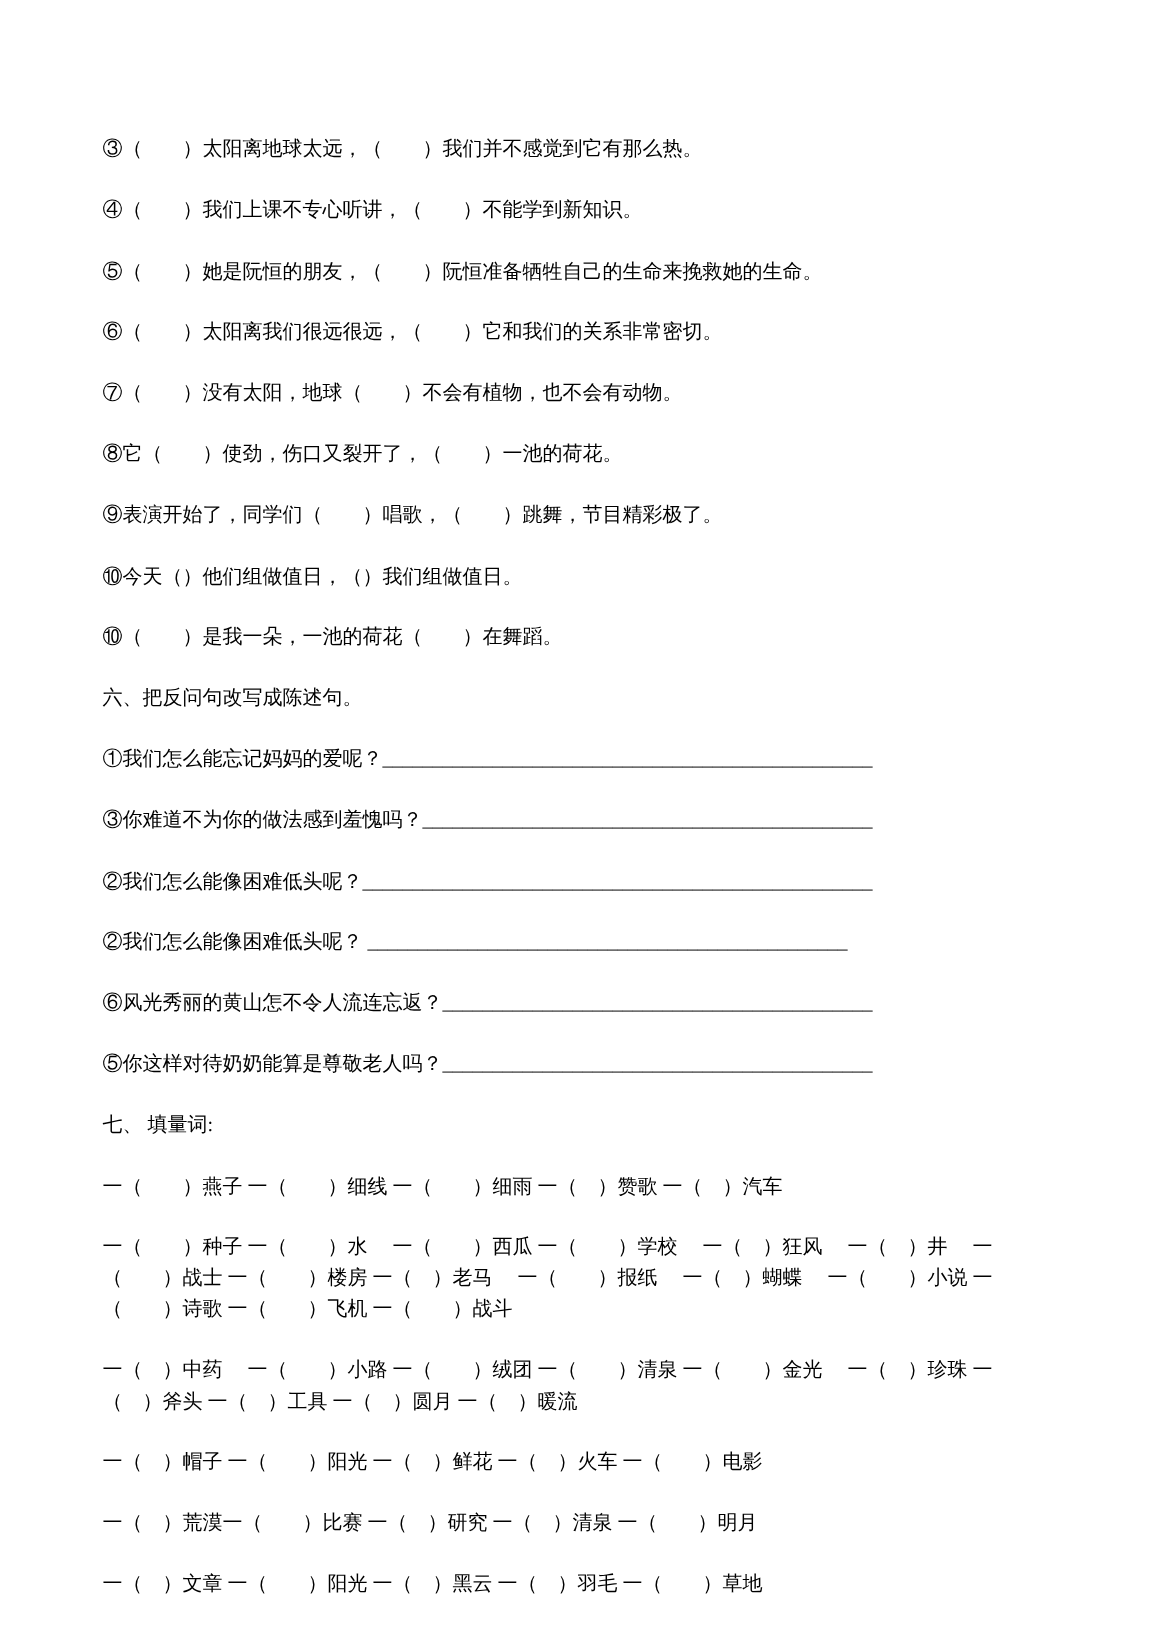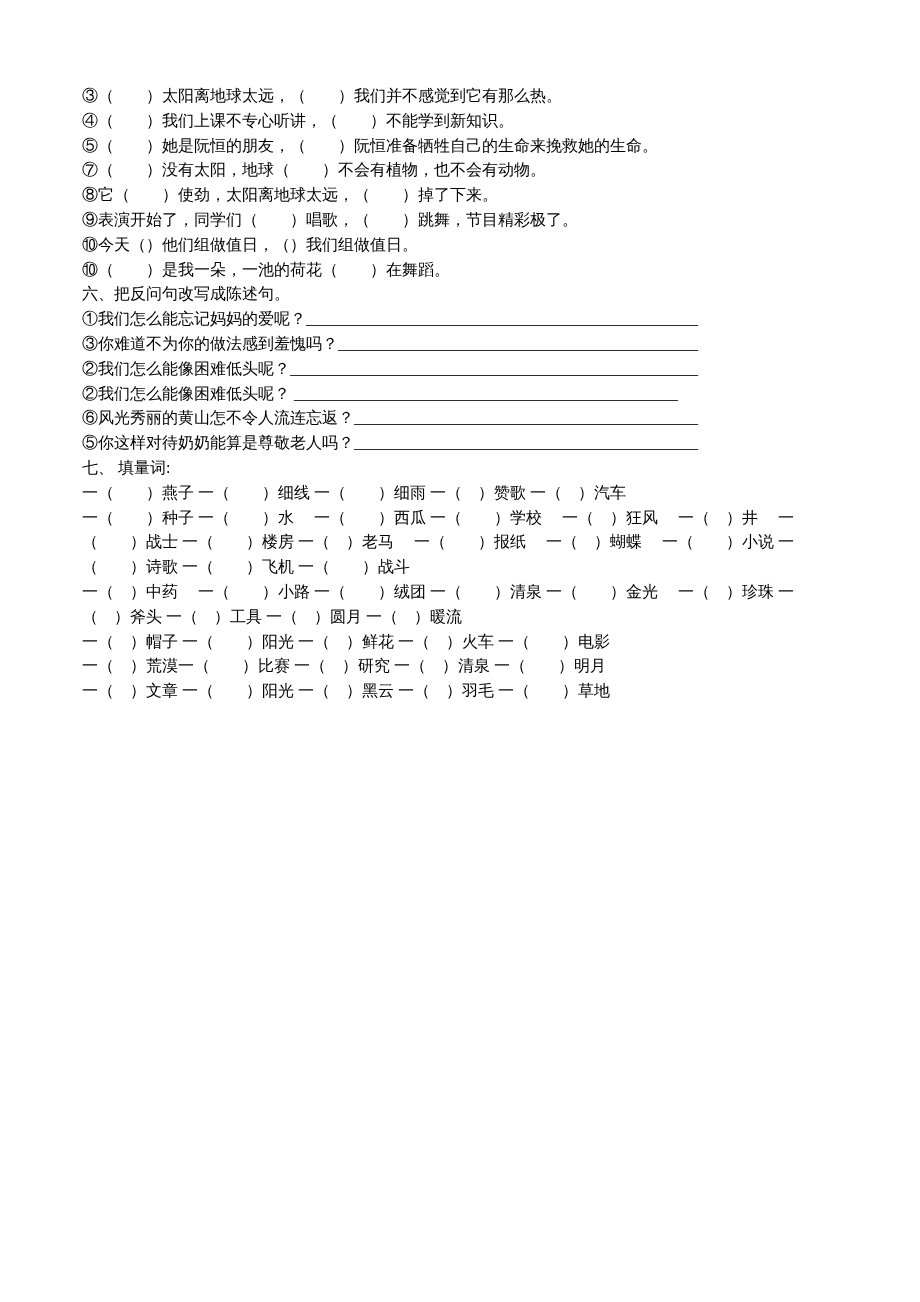--- a/index.html
+++ b/index.html
@@ -13,31 +13,33 @@
     font-family: "SimSun", "宋体", serif;
     font-size: 16px;
     color: #000000;
     line-height: 1.55;
     box-sizing: border-box;
     padding: 84px 82px 0 82px;
   }
   .line {
     text-align: left;
     white-space: pre-wrap;
+    margin-top: 24px;
   }
 </style>
 </head>
 <body>
 
 <div id="content">
     <div class="line">③（　　）太阳离地球太远，（　　）我们并不感觉到它有那么热。</div>
     <div class="line">④（　　）我们上课不专心听讲，（　　）不能学到新知识。</div>
     <div class="line">⑤（　　）她是阮恒的朋友，（　　）阮恒准备牺牲自己的生命来挽救她的生命。</div>
+    <div class="line">⑥（　　）太阳离我们很远很远，（　　）它和我们的关系非常密切。</div>
     <div class="line">⑦（　　）没有太阳，地球（　　）不会有植物，也不会有动物。</div>
-    <div class="line">⑧它（　　）使劲，太阳离地球太远，（　　）掉了下来。</div>
+    <div class="line">⑧它（　　）使劲，伤口又裂开了，（　　）一池的荷花。</div>
     <div class="line">⑨表演开始了，同学们（　　）唱歌，（　　）跳舞，节目精彩极了。</div>
     <div class="line">⑩今天（）他们组做值日，（）我们组做值日。</div>
     <div class="line">⑩（　　）是我一朵，一池的荷花（　　）在舞蹈。</div>
     <div class="line">六、把反问句改写成陈述句。</div>
     <div class="line">①我们怎么能忘记妈妈的爱呢？_________________________________________________</div>
     <div class="line">③你难道不为你的做法感到羞愧吗？_____________________________________________</div>
     <div class="line">②我们怎么能像困难低头呢？___________________________________________________</div>
     <div class="line">②我们怎么能像困难低头呢？ ________________________________________________</div>
     <div class="line">⑥风光秀丽的黄山怎不令人流连忘返？___________________________________________</div>
     <div class="line">⑤你这样对待奶奶能算是尊敬老人吗？___________________________________________</div>

